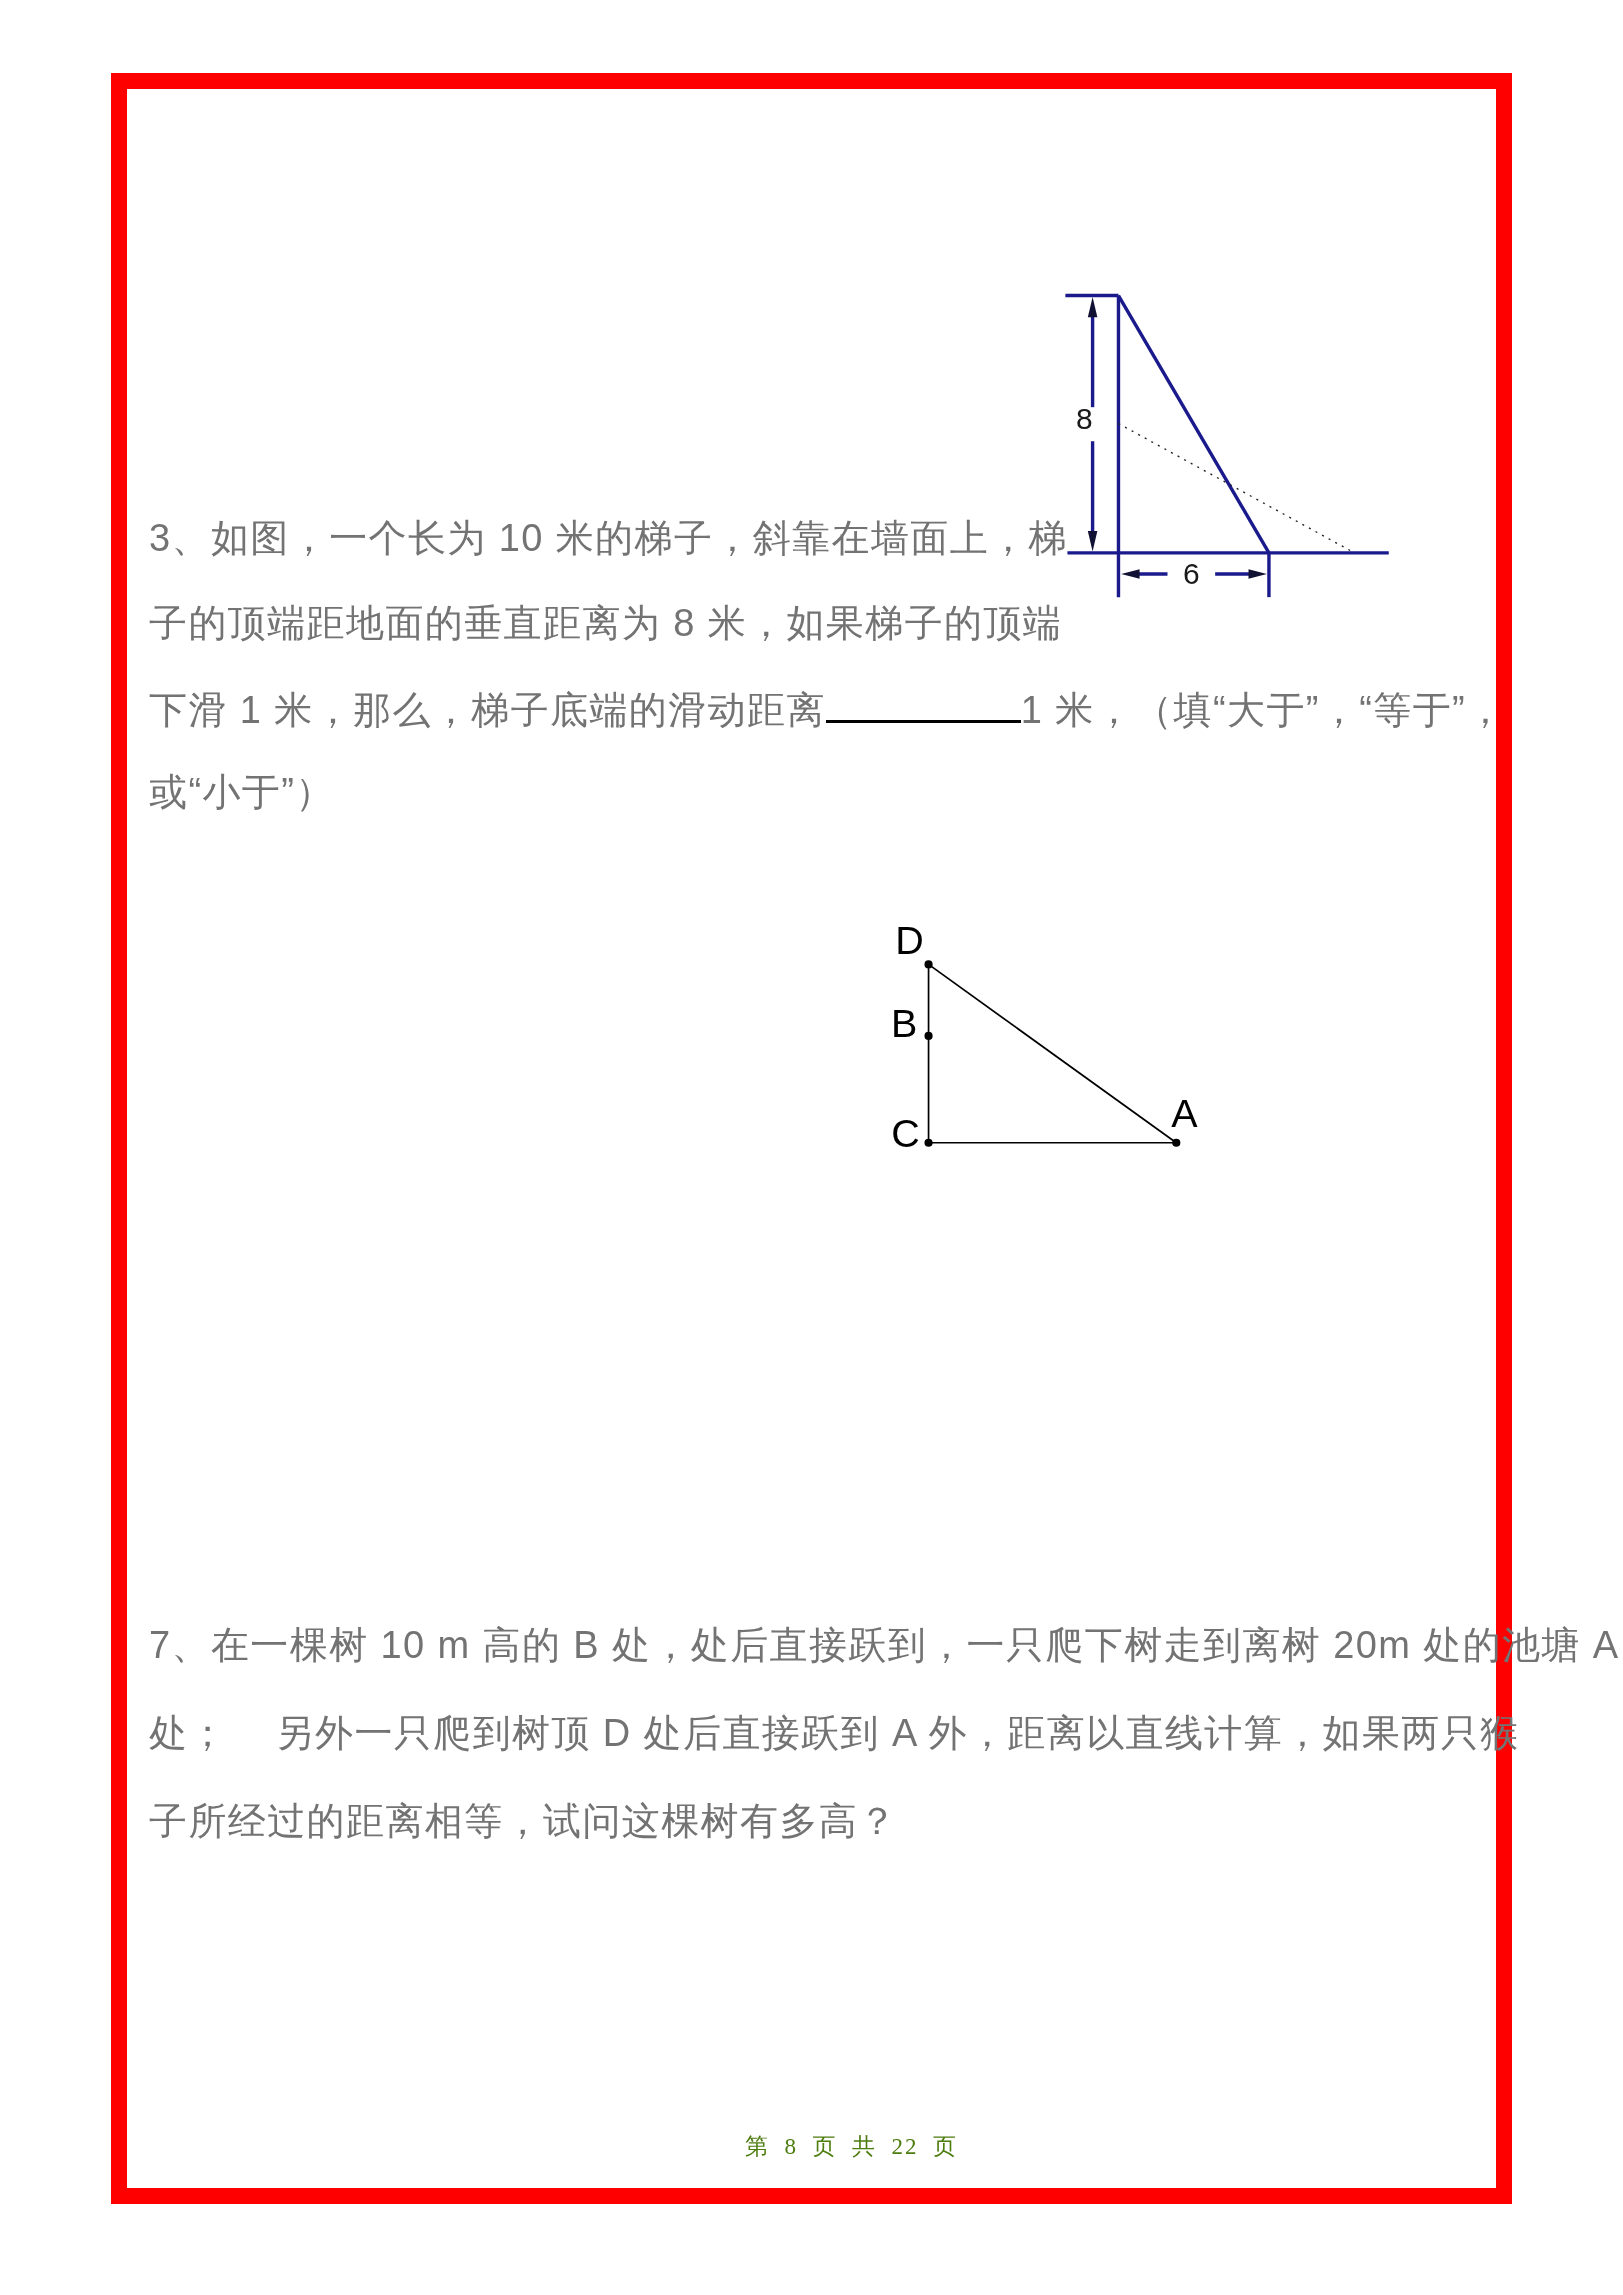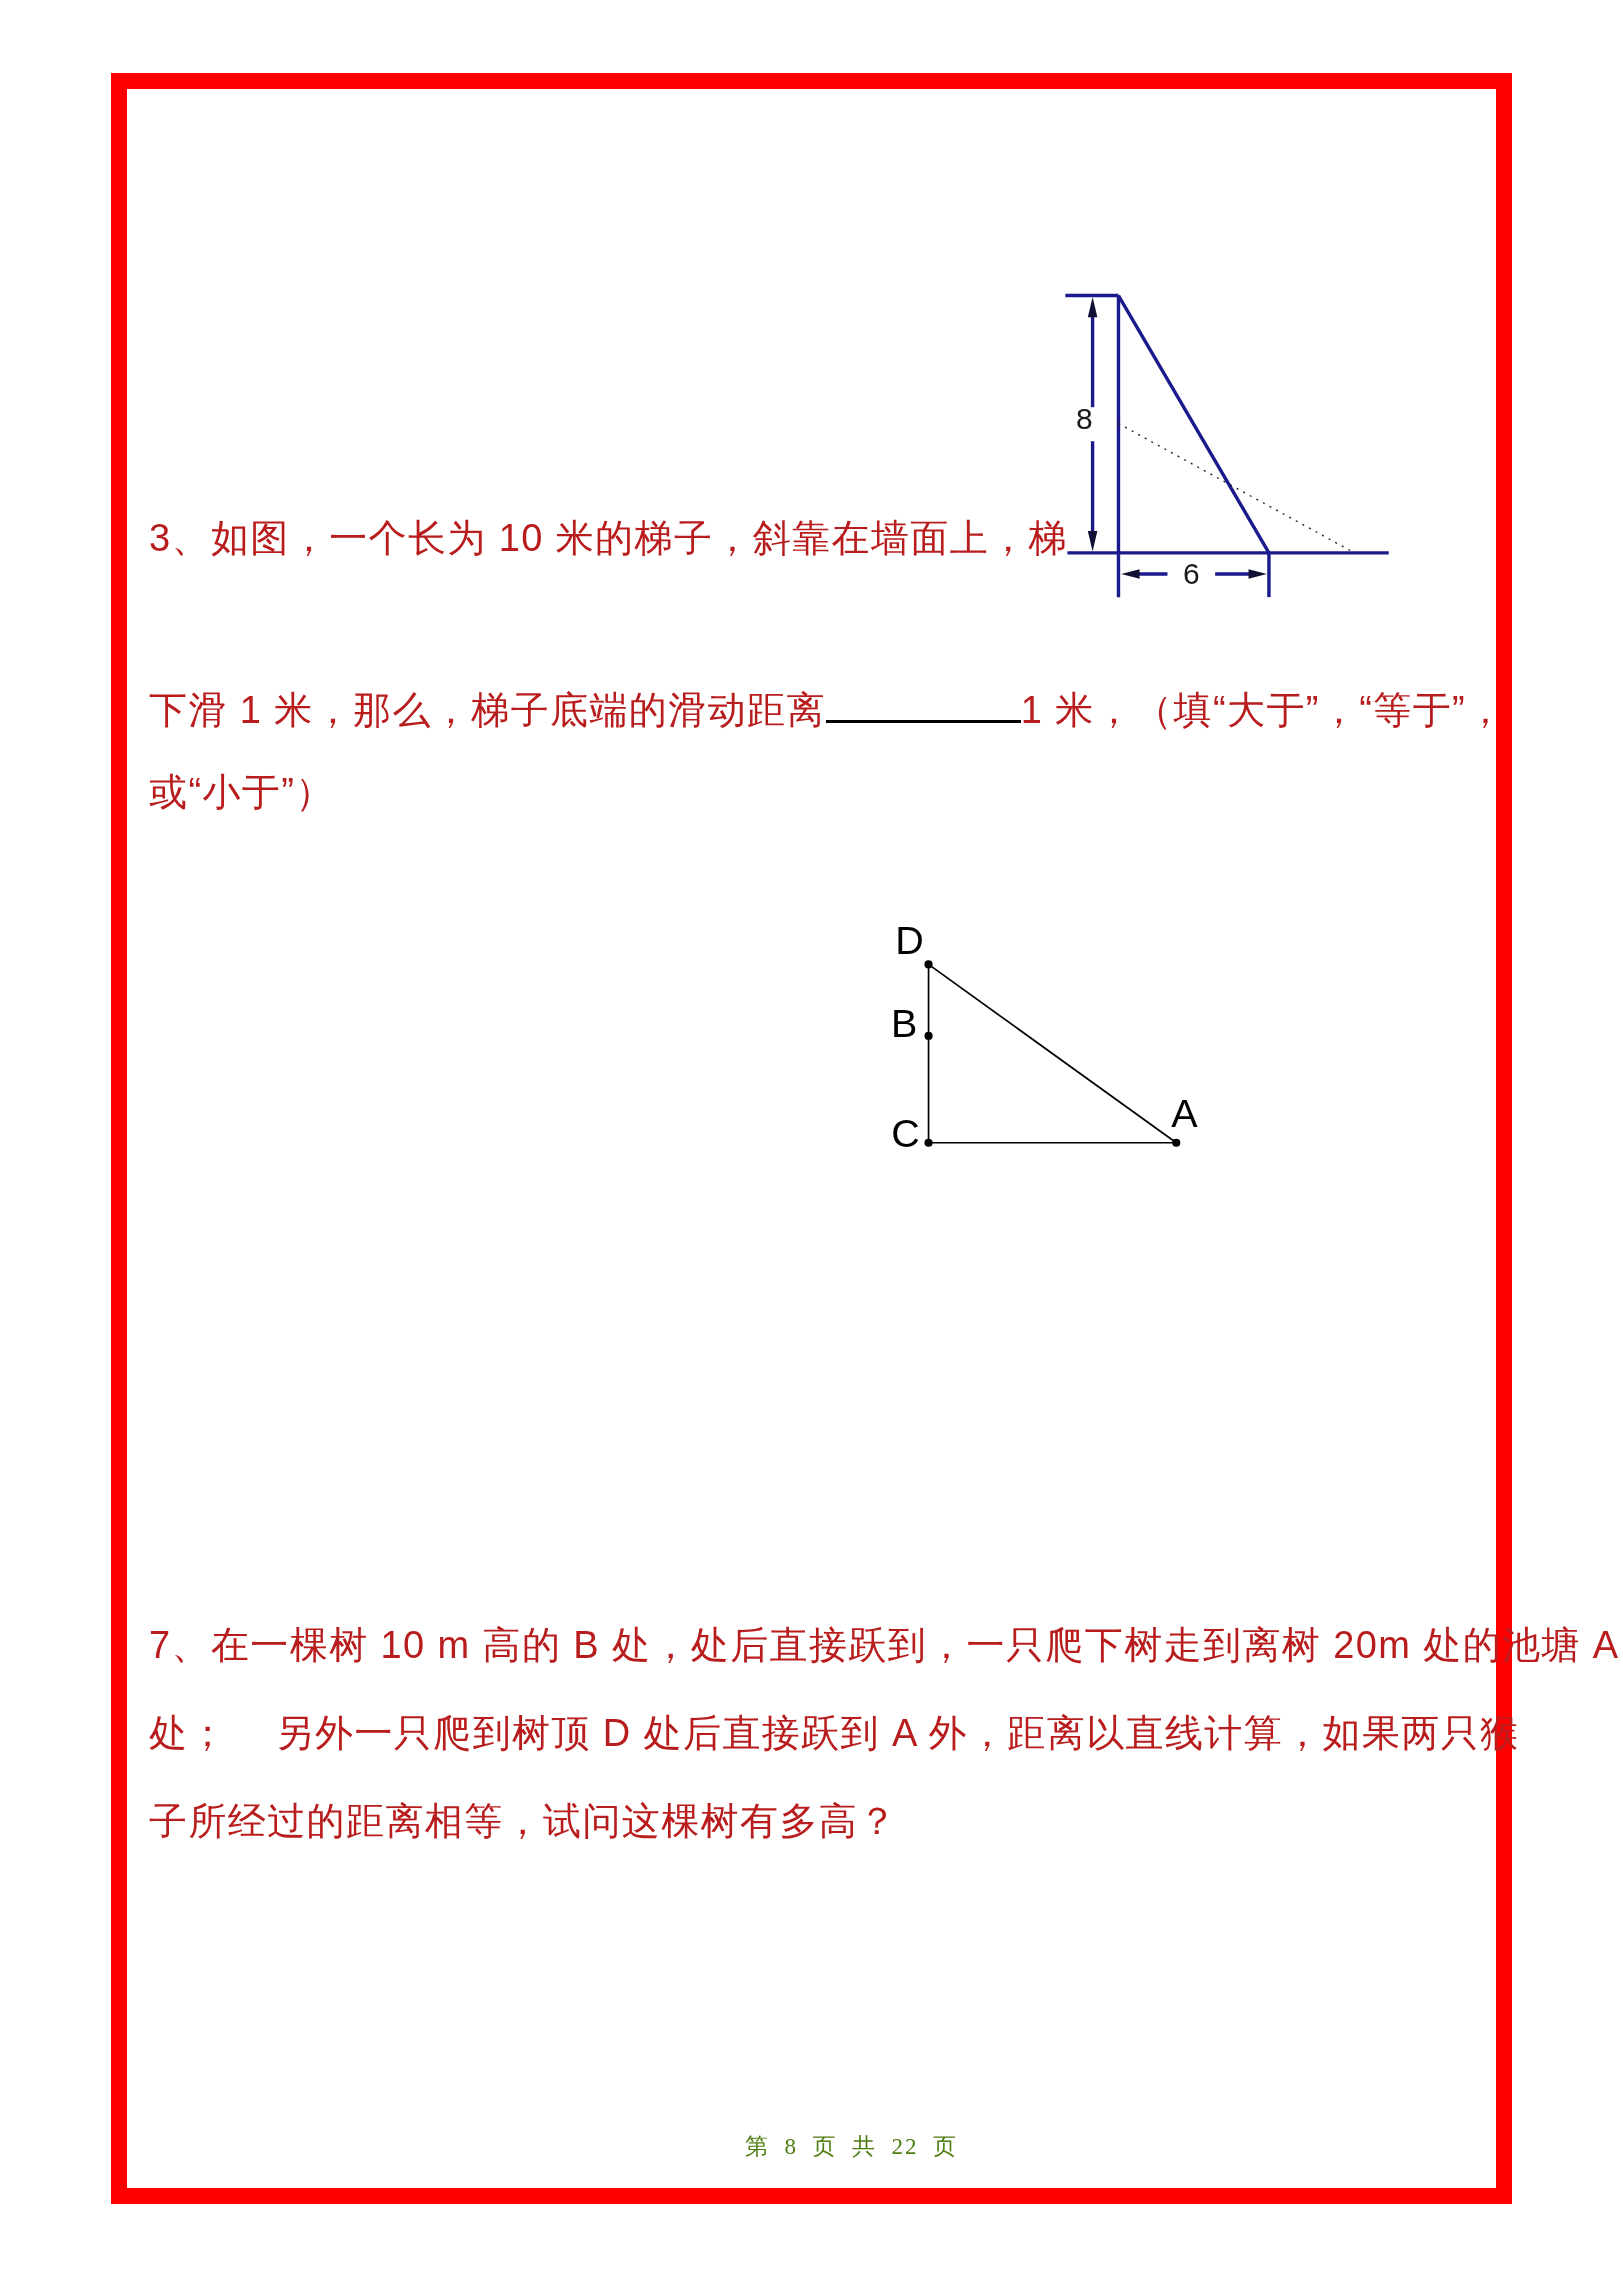--- a/index.html
+++ b/index.html
@@ -21,21 +21,21 @@
     border: 16.4px solid #ff0000;
     box-sizing: border-box;
   }
   .text-line {
     position: absolute;
     left: 149px;
     font-size: 38px;
     line-height: 41px;
     letter-spacing: 1.4px;
     white-space: pre;
-    color: #b91c1c;
+    color: #737373;
   }
   .text-line .bold-num { font-weight: normal; }
   .text-line .blank {
     display: inline-block;
     height: 33px;
     border-bottom: 3.4px solid #000000;
     vertical-align: baseline;
   }
   .fig { position: absolute; }
   #footer {
@@ -53,20 +53,21 @@
   }
 </style>
 </head>
 <body>
 
 <div id="page">
 
   <div id="frame"></div>
 
   <div class="text-line" style="top:518px">3、如图，一个长为 10 米的梯子，斜靠在墙面上，梯</div>
+  <div class="text-line" style="top:603px">子的顶端距地面的垂直距离为 8 米，如果梯子的顶端</div>
   <div class="text-line" style="top:687px"><span>下滑 1 米，那么，梯子底端的滑动距离</span><span class="blank" style="width: 195px;"></span><span>1 米，（填“大于”，“等于”，</span></div>
   <div class="text-line" style="top:772px">或“小于”）</div>
 
   <svg class="fig" style="left:1050px; top:286px" width="348" height="320" viewBox="0 0 510 470">
 
     <line x1="22" y1="14" x2="100" y2="14" stroke="#1a1a8c" stroke-width="5"></line>
 
     <line x1="100" y1="14" x2="100" y2="457" stroke="#1a1a8c" stroke-width="5"></line>
 
     <line x1="100" y1="14" x2="321" y2="392" stroke="#1a1a8c" stroke-width="5"></line>

